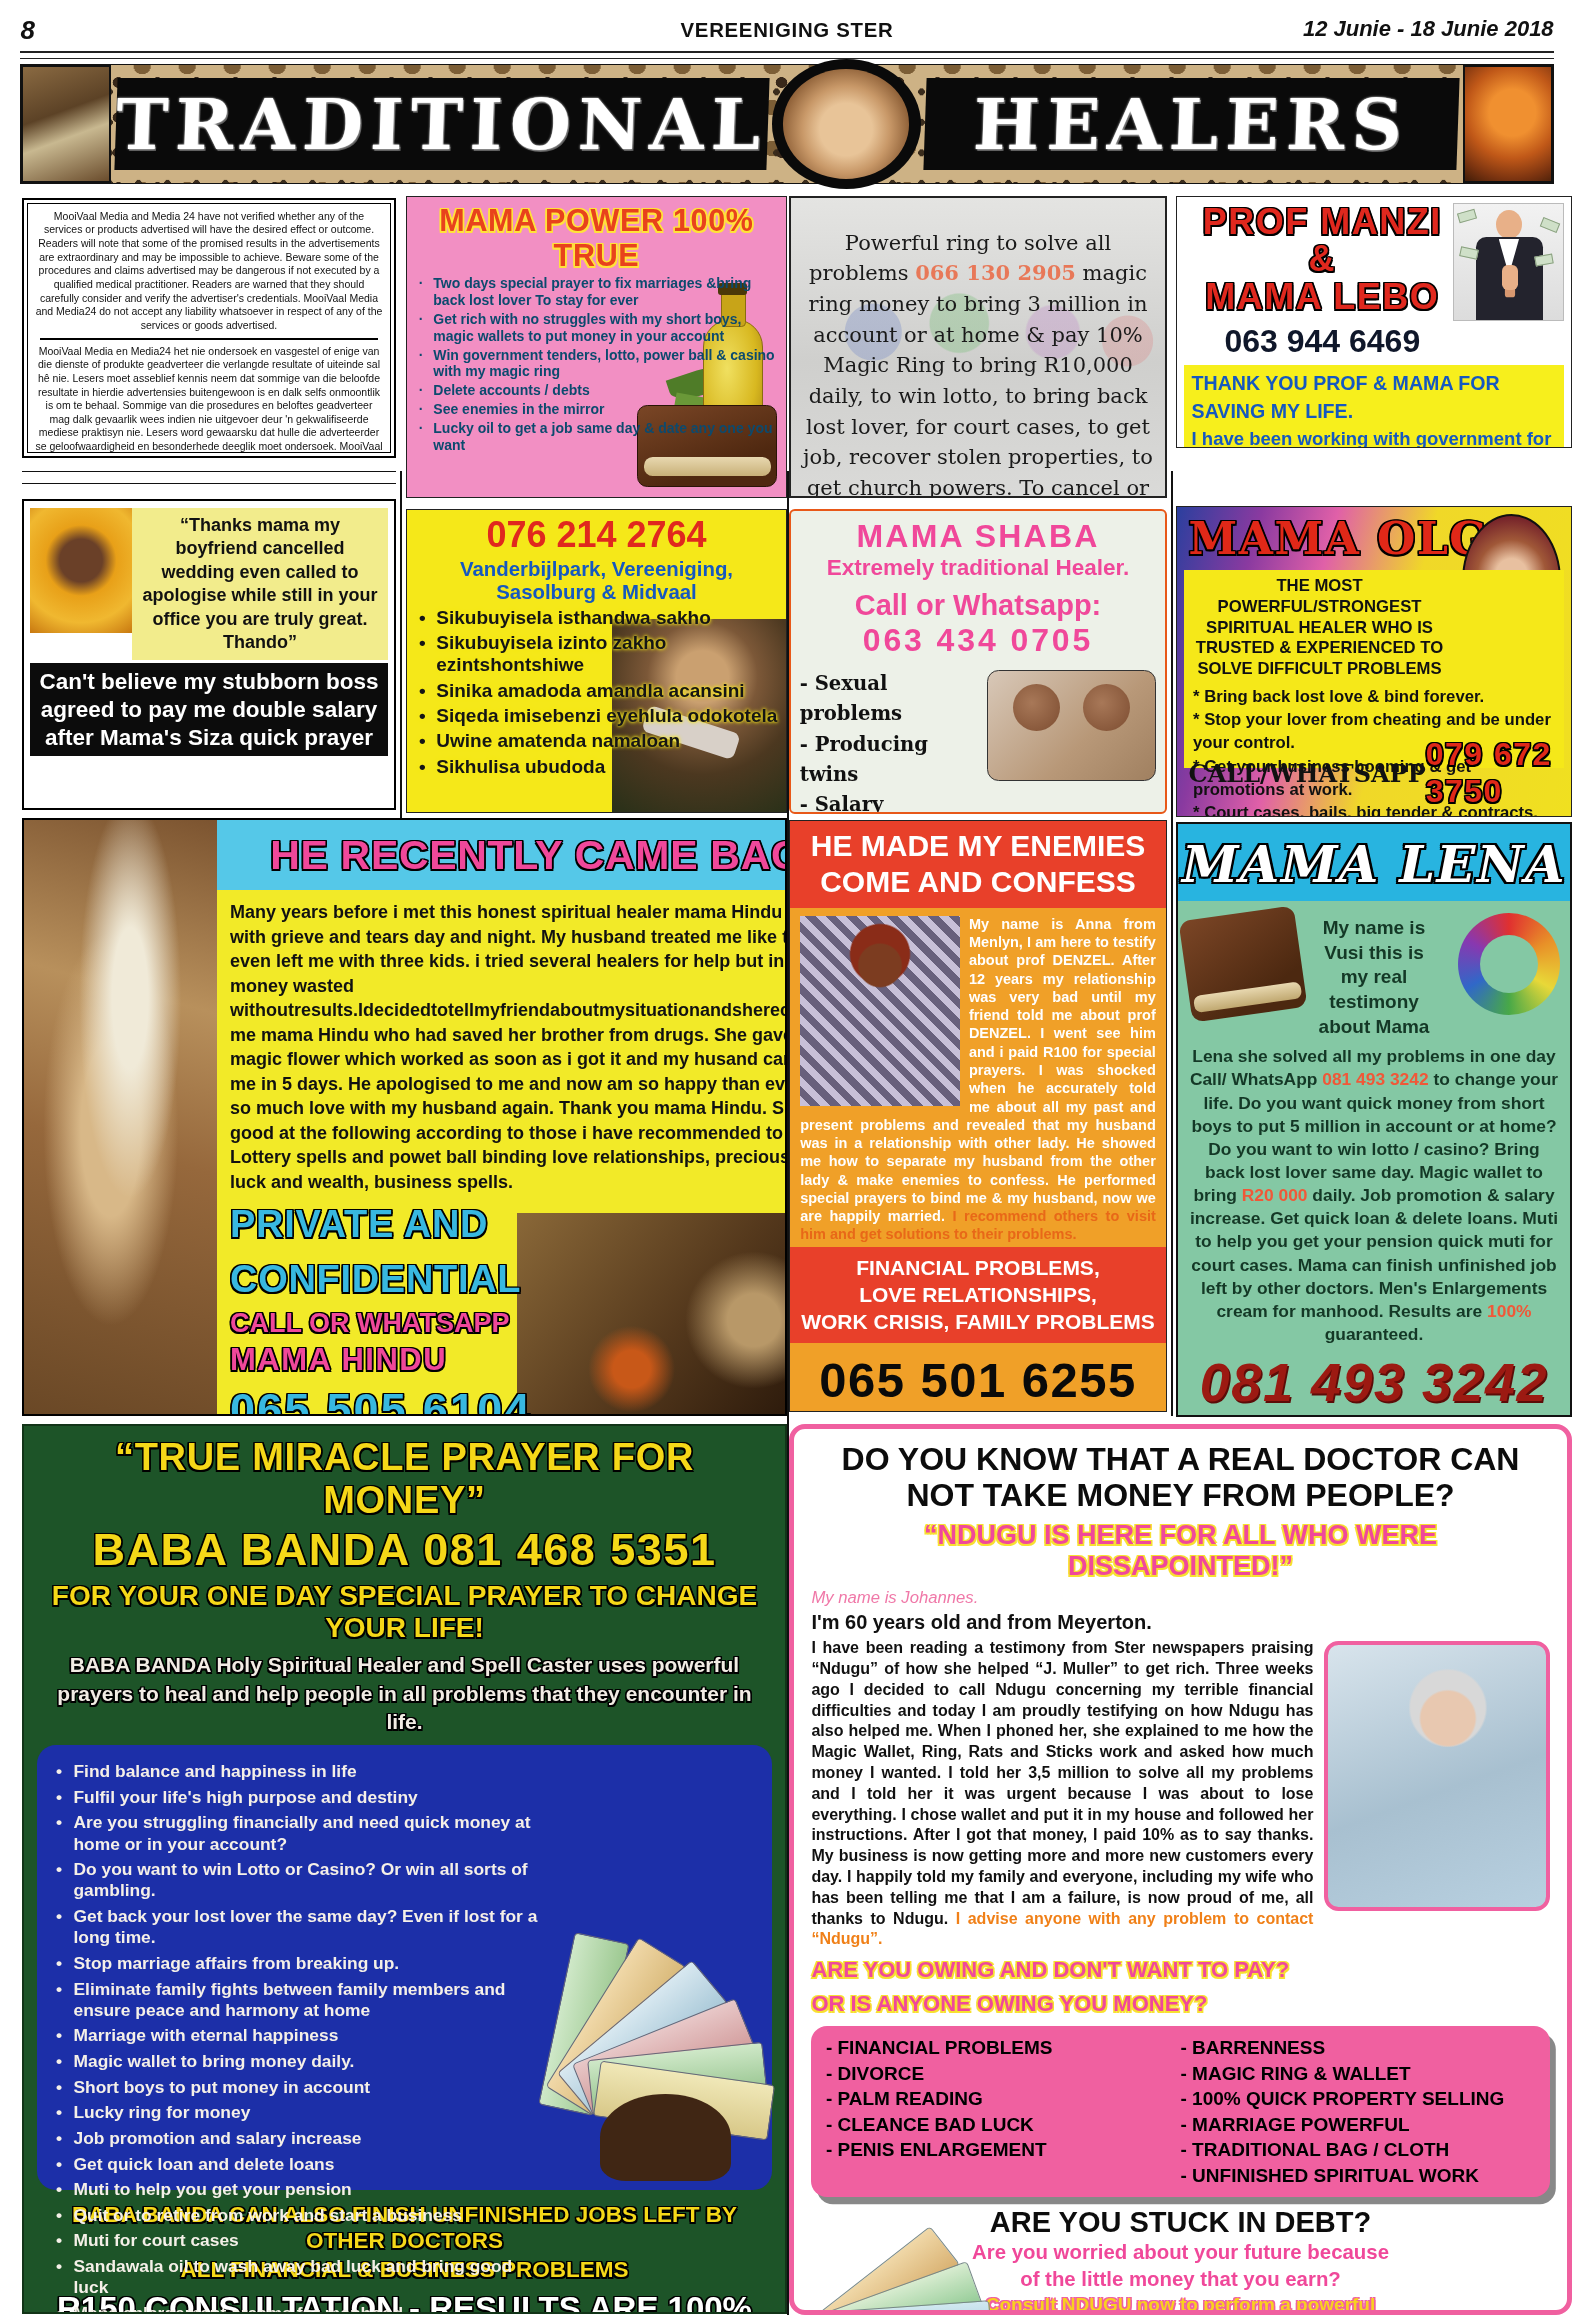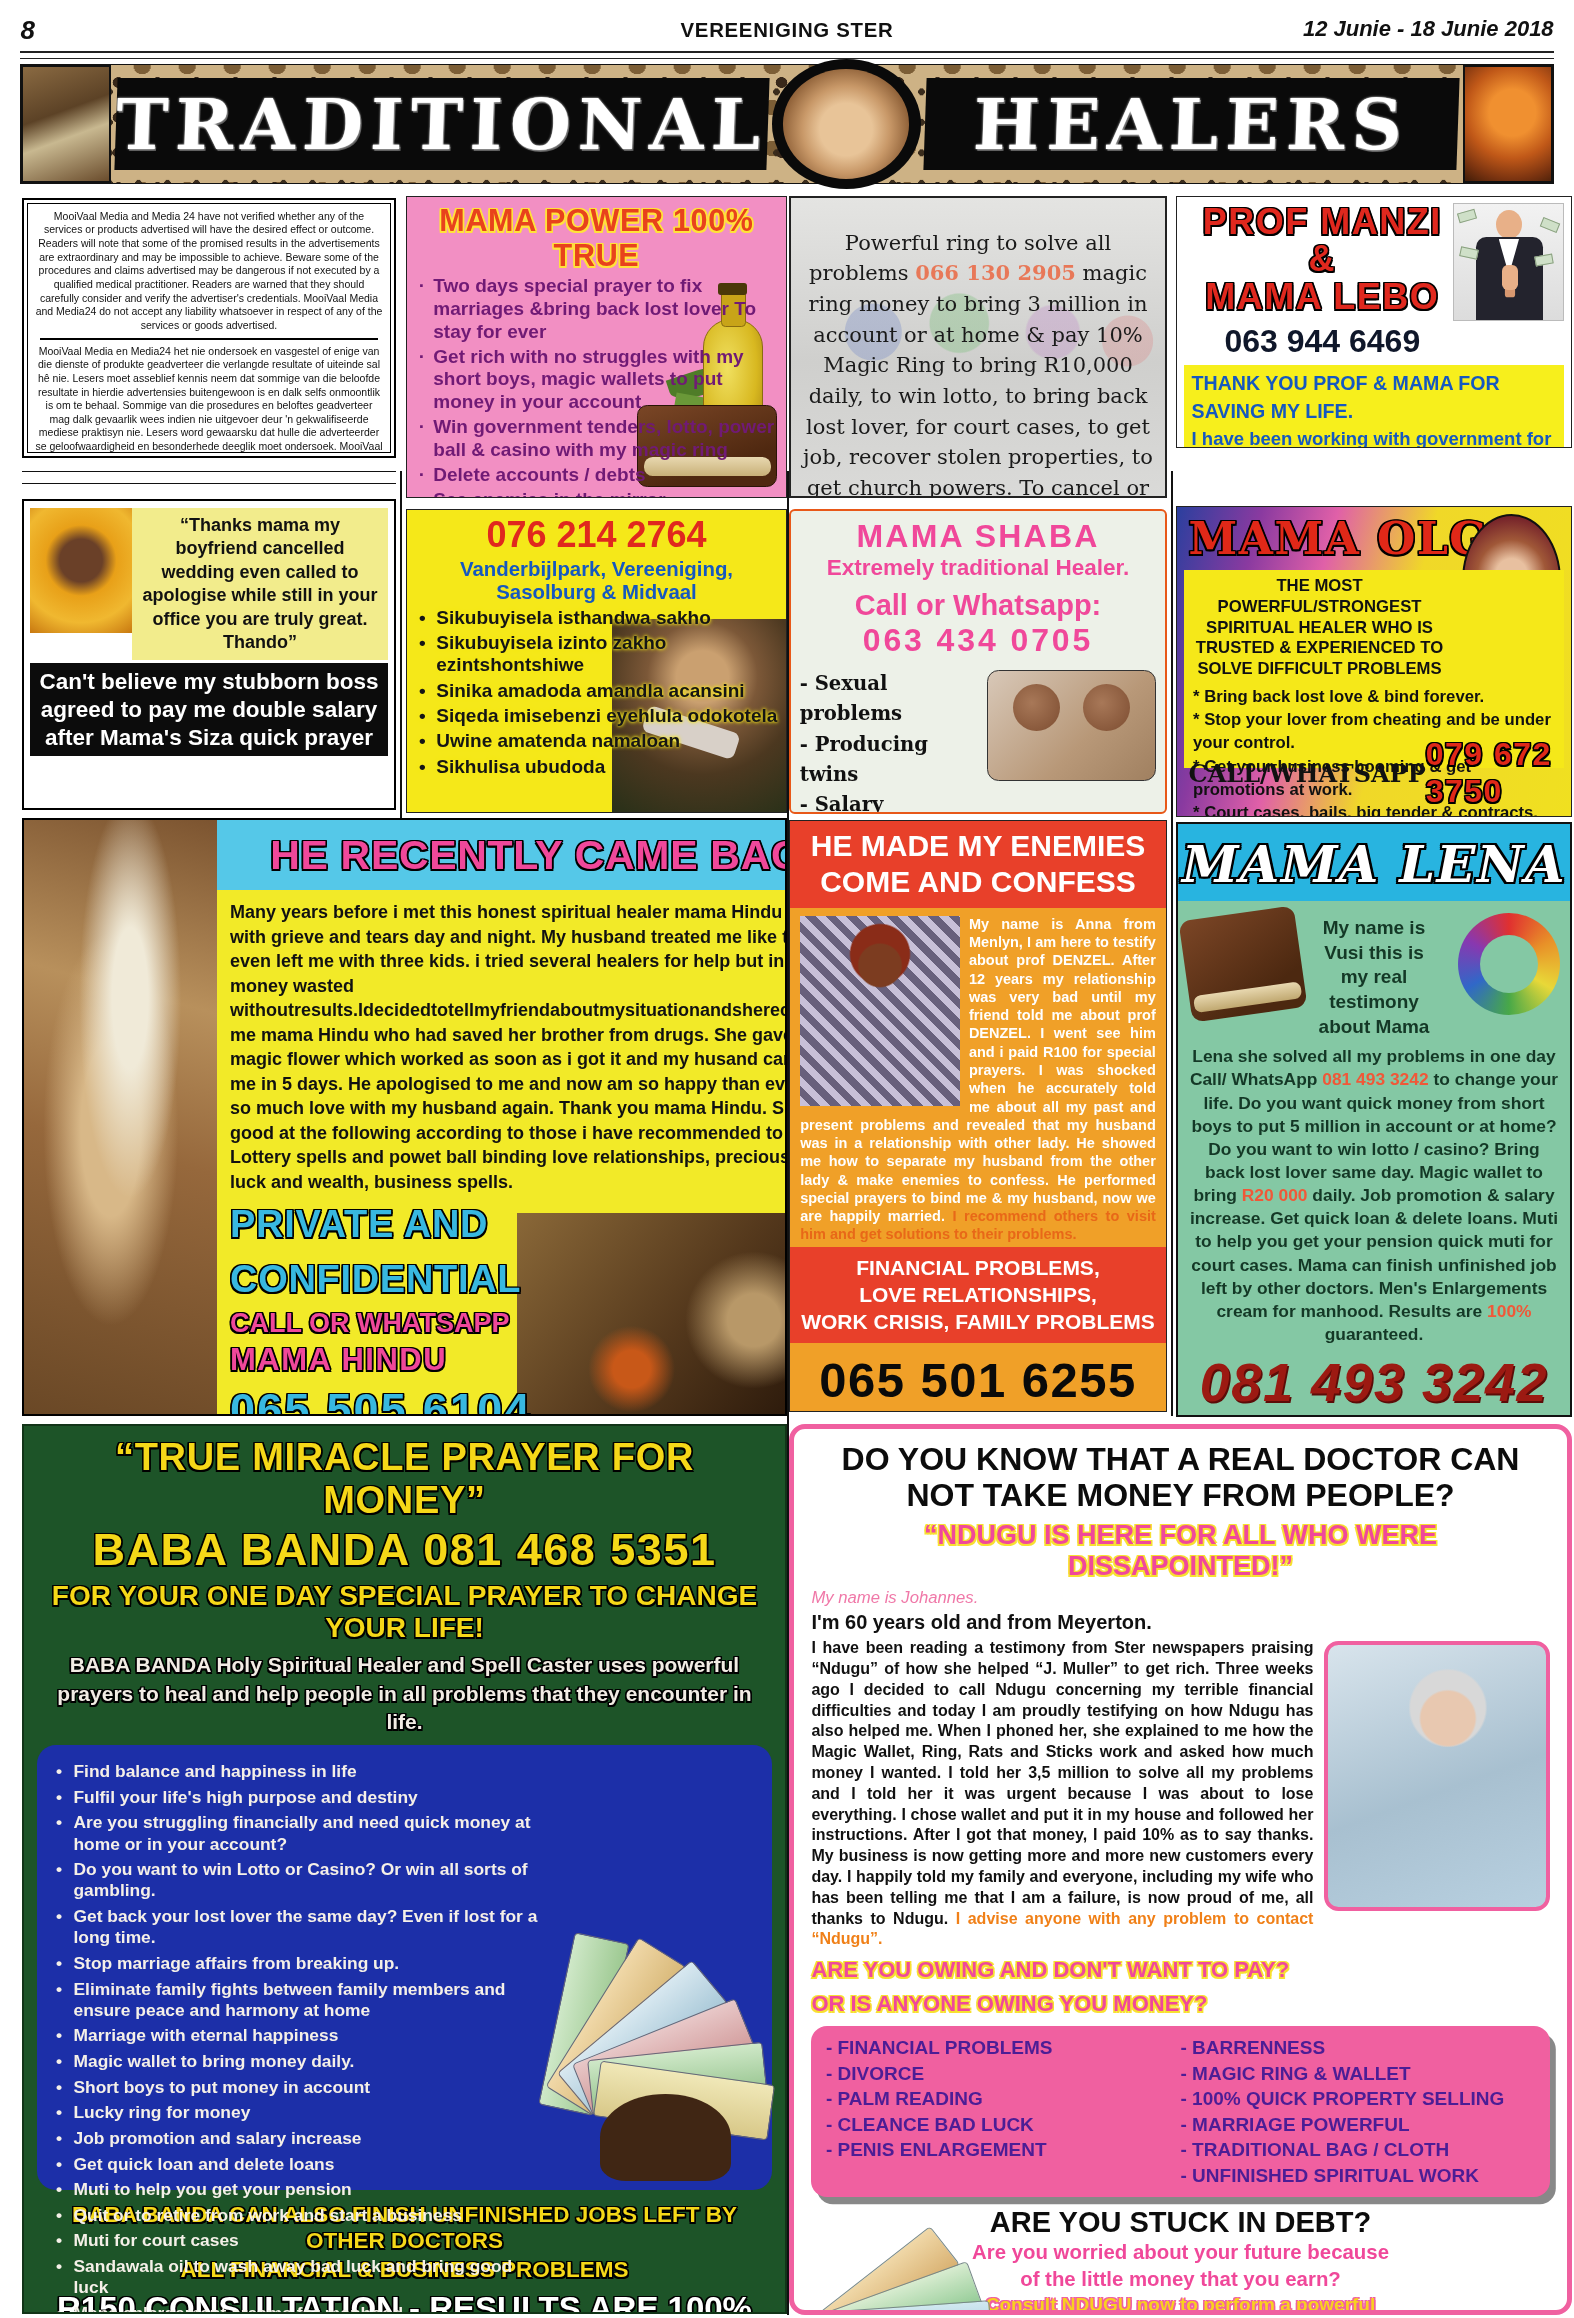--- a/index.html
+++ b/index.html
@@ -39,21 +39,21 @@
   
   #disclaimer{left:22px;top:198px;width:374px;height:260px;border:2.2px solid #000;padding:2.9px;}
   #disclaimer .inner{border:1.5px solid #000;height:100%;box-sizing:border-box;padding:5.8px 7.3px;text-align:center;
     font-size:10.5px;line-height:1.3;color:#111;font-weight:500;}
   #disclaimer .sep{border-top:2.2px solid #000;margin:5.1px 4.4px;}
   .smallrules{position:absolute;left:22px;width:374px;height:0;border-top:1.5px solid #111;}
 
   
   #mama-power{left:406px;top:196px;width:381px;height:302px;background:#f28fc3;border:1.5px solid #222;padding:5.8px 7.3px;}
   #mama-power .ttl{text-align:center;font-size:30.5px;font-weight:900;color:#e8421c;letter-spacing:0.7px;}
-  #mama-power .bul{position:relative;z-index:1;font-size:19px;font-weight:800;color:#701a75;line-height:1.2;margin:2.2px 0 2.2px 19px;}
+  #mama-power .bul{position:relative;z-index:1;font-size:14px;font-weight:800;color:#0c4a6e;line-height:1.2;margin:2.2px 0 2.2px 19px;}
   #mama-power .bul::before{content:"·";position:absolute;left:-14.5px;font-weight:900;}
   .oilbottle{position:absolute;right:10.2px;top:86px;width:87px;height:160px;z-index:0;}
   .oilbottle .body{position:absolute;left:14.5px;top:36px;width:58px;height:122px;border-radius:28px 28px 13px 13px;
     background:radial-gradient(ellipse at 40% 40%,#f0e060,#d8b820 60%,#a88410);border:1.5px solid #8a6c10;}
   .oilbottle .neck{position:absolute;left:32px;top:7.3px;width:23px;height:35px;background:#c8a418;border:1.5px solid #8a6c10;border-radius:4.4px;}
   .oilbottle .cap{position:absolute;left:29px;top:0;width:29px;height:11.6px;background:#4a3808;border-radius:2.9px;}
   .oilbottle .leaf1,.oilbottle .leaf2{position:absolute;width:65px;height:25px;background:#4f7c28;border-radius:0 50% 0 50%;}
   .oilbottle .leaf1{left:-20.4px;top:87px;transform:rotate(-18deg);}
   .oilbottle .leaf2{left:-14.5px;top:115px;transform:rotate(10deg);background:#6a9838;}
   .oilbottle .olive{position:absolute;left:-4.4px;top:135px;width:22px;height:22px;border-radius:50%;background:radial-gradient(circle at 35% 35%,#b8d858,#6a8c20);}
@@ -217,21 +217,21 @@
   #ndugu .age{font-size:20px;font-weight:900;color:#111;margin-top:3px;}
   #ndugu .body{font-size:16px;font-weight:700;color:#111;line-height:1.3;text-align:justify;margin-top:4.4px;}
   .johphoto{float:right;width:218px;height:262px;margin:2.9px 0 4.4px 10.2px;border:4.4px solid #f060a0;border-radius:14.5px;
     background:radial-gradient(circle at 55% 28%,#e8c8b0 0 12%,rgba(0,0,0,0) 13%),
     radial-gradient(circle at 55% 24%,#d8d8d8 0 16%,rgba(0,0,0,0) 17%),
     linear-gradient(160deg,#d8e4ec,#a8c0d0 55%,#b8d0e0);}
   #ndugu .org{color:#f08018;font-weight:800;}
   #ndugu .owing{font-size:22px;font-weight:900;color:#f0489a;line-height:1.3;margin-top:5.8px;}
   #ndugu .svcbox{background:#f060a0;border-radius:16px;box-shadow:5.8px 7.3px 0 #888;margin-top:7.3px;padding:8.7px 14.5px;display:flex;}
   #ndugu .col{flex:1;}
-  #ndugu .svc{font-size:19px;font-weight:800;color:#4c1d95;line-height:1.35;}
+  #ndugu .svc{font-size:19px;font-weight:800;color:#000000;line-height:1.35;}
   #ndugu .svc::before{content:"- ";}
   #ndugu .debt{position:relative;margin-top:8.7px;min-height:218px;}
   #ndugu .dt{text-align:center;font-size:29px;font-weight:900;color:#0c0c0c;}
   #ndugu .dp{text-align:center;font-size:20.4px;font-weight:900;color:#f0489a;line-height:1.3;}
   #ndugu .dy{text-align:center;font-size:19px;font-weight:900;color:#f8d020;line-height:1.35;
     text-shadow:-1.5px -1.5px 0 #f060a0,1.5px -1.5px 0 #f060a0,-1.5px 1.5px 0 #f060a0,1.5px 1.5px 0 #f060a0;}
   .ndmoney{position:absolute;left:4.4px;top:17.4px;width:218px;height:189px;}
   .ndmoney .n{position:absolute;width:153px;height:47px;border-radius:4.4px;border:0.7px solid #788;transform-origin:0 100%;left:22px;top:87px;}
   .ndmoney .m1{background:linear-gradient(#f0d8a8,#d8b070);transform:rotate(-38deg);}
   .ndmoney .m2{background:linear-gradient(#d8ecd0,#8cc890);transform:rotate(-20deg);}

